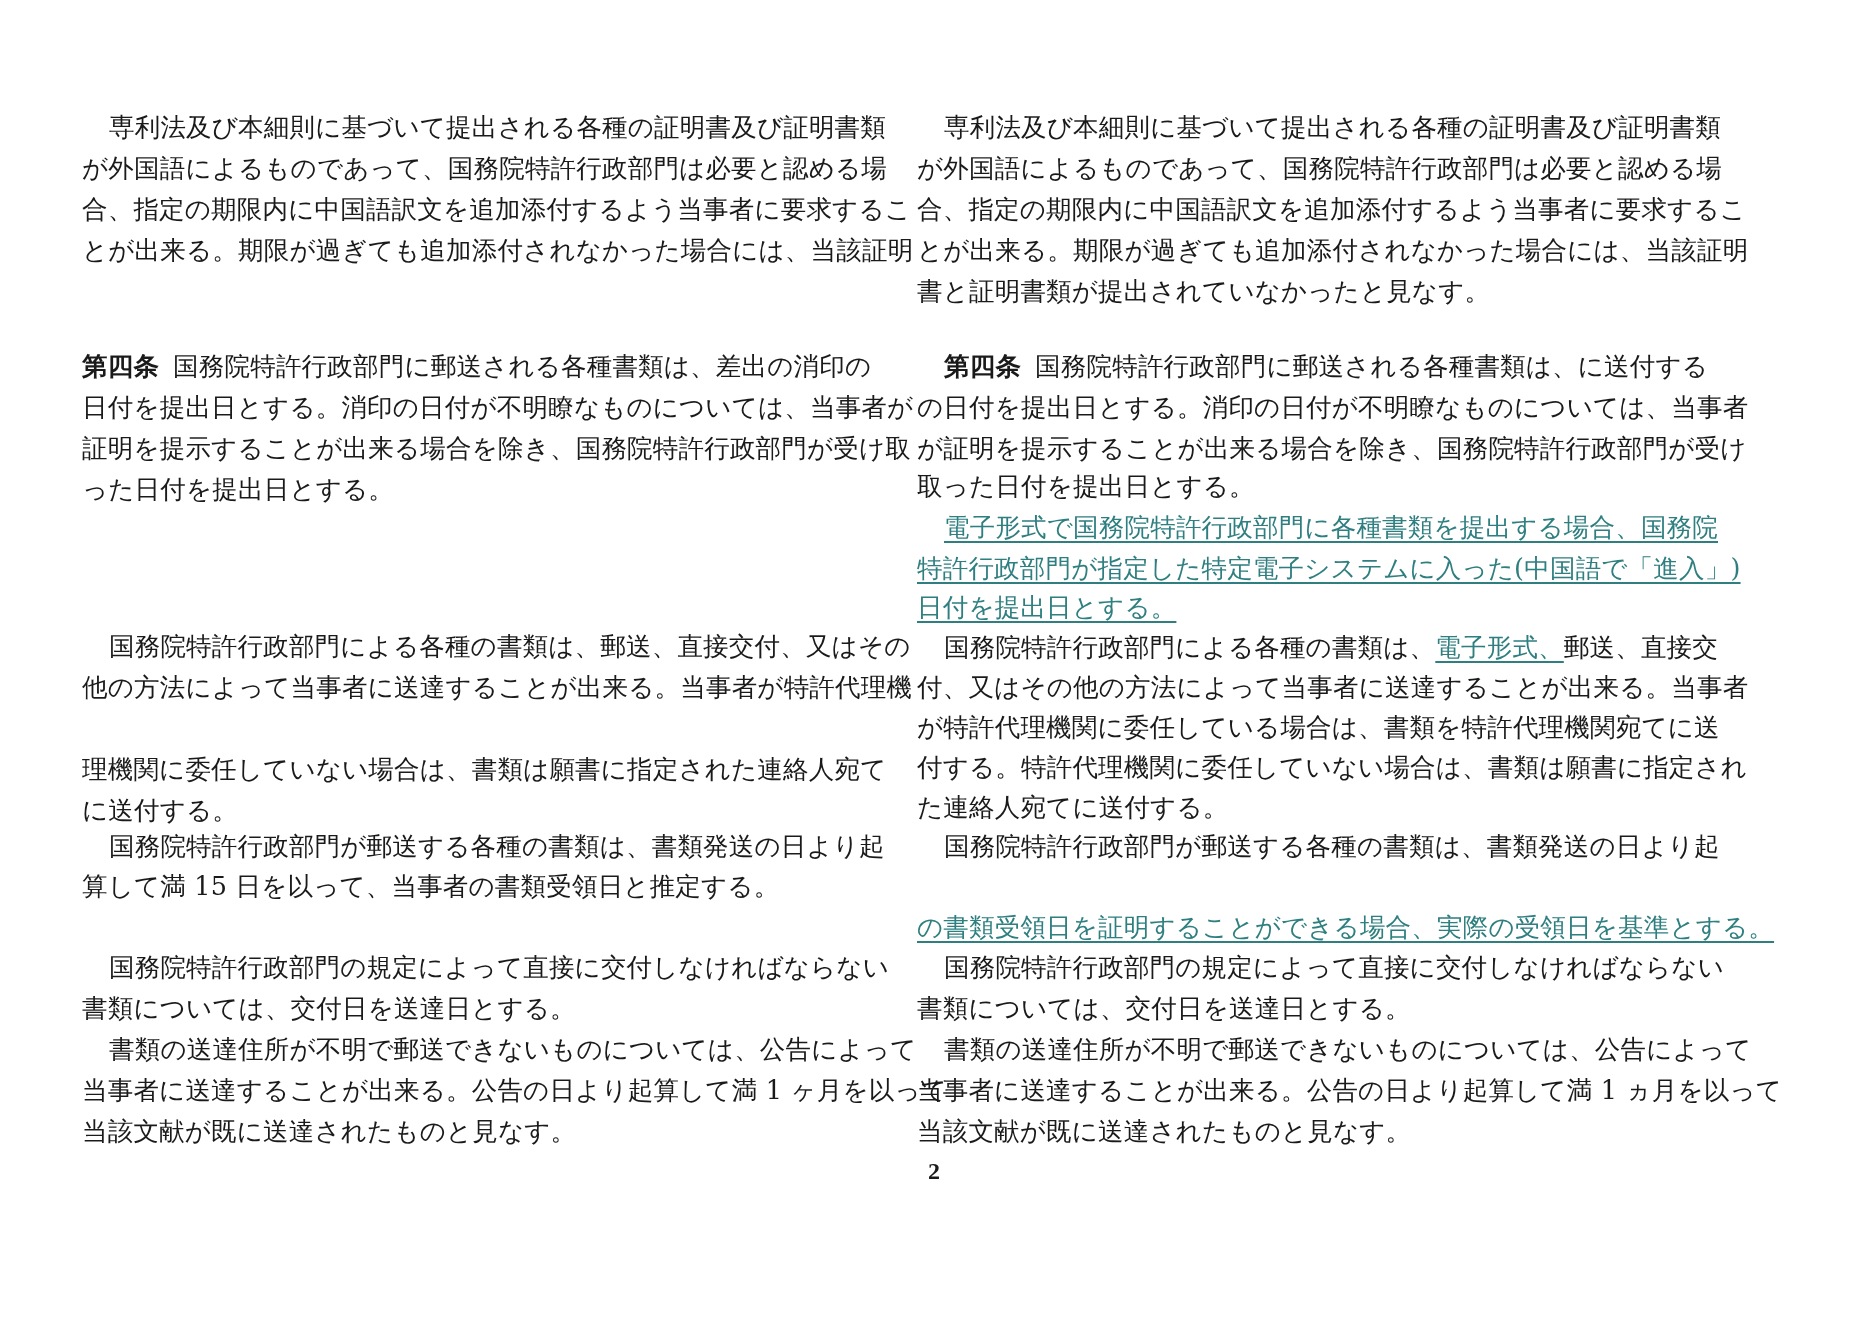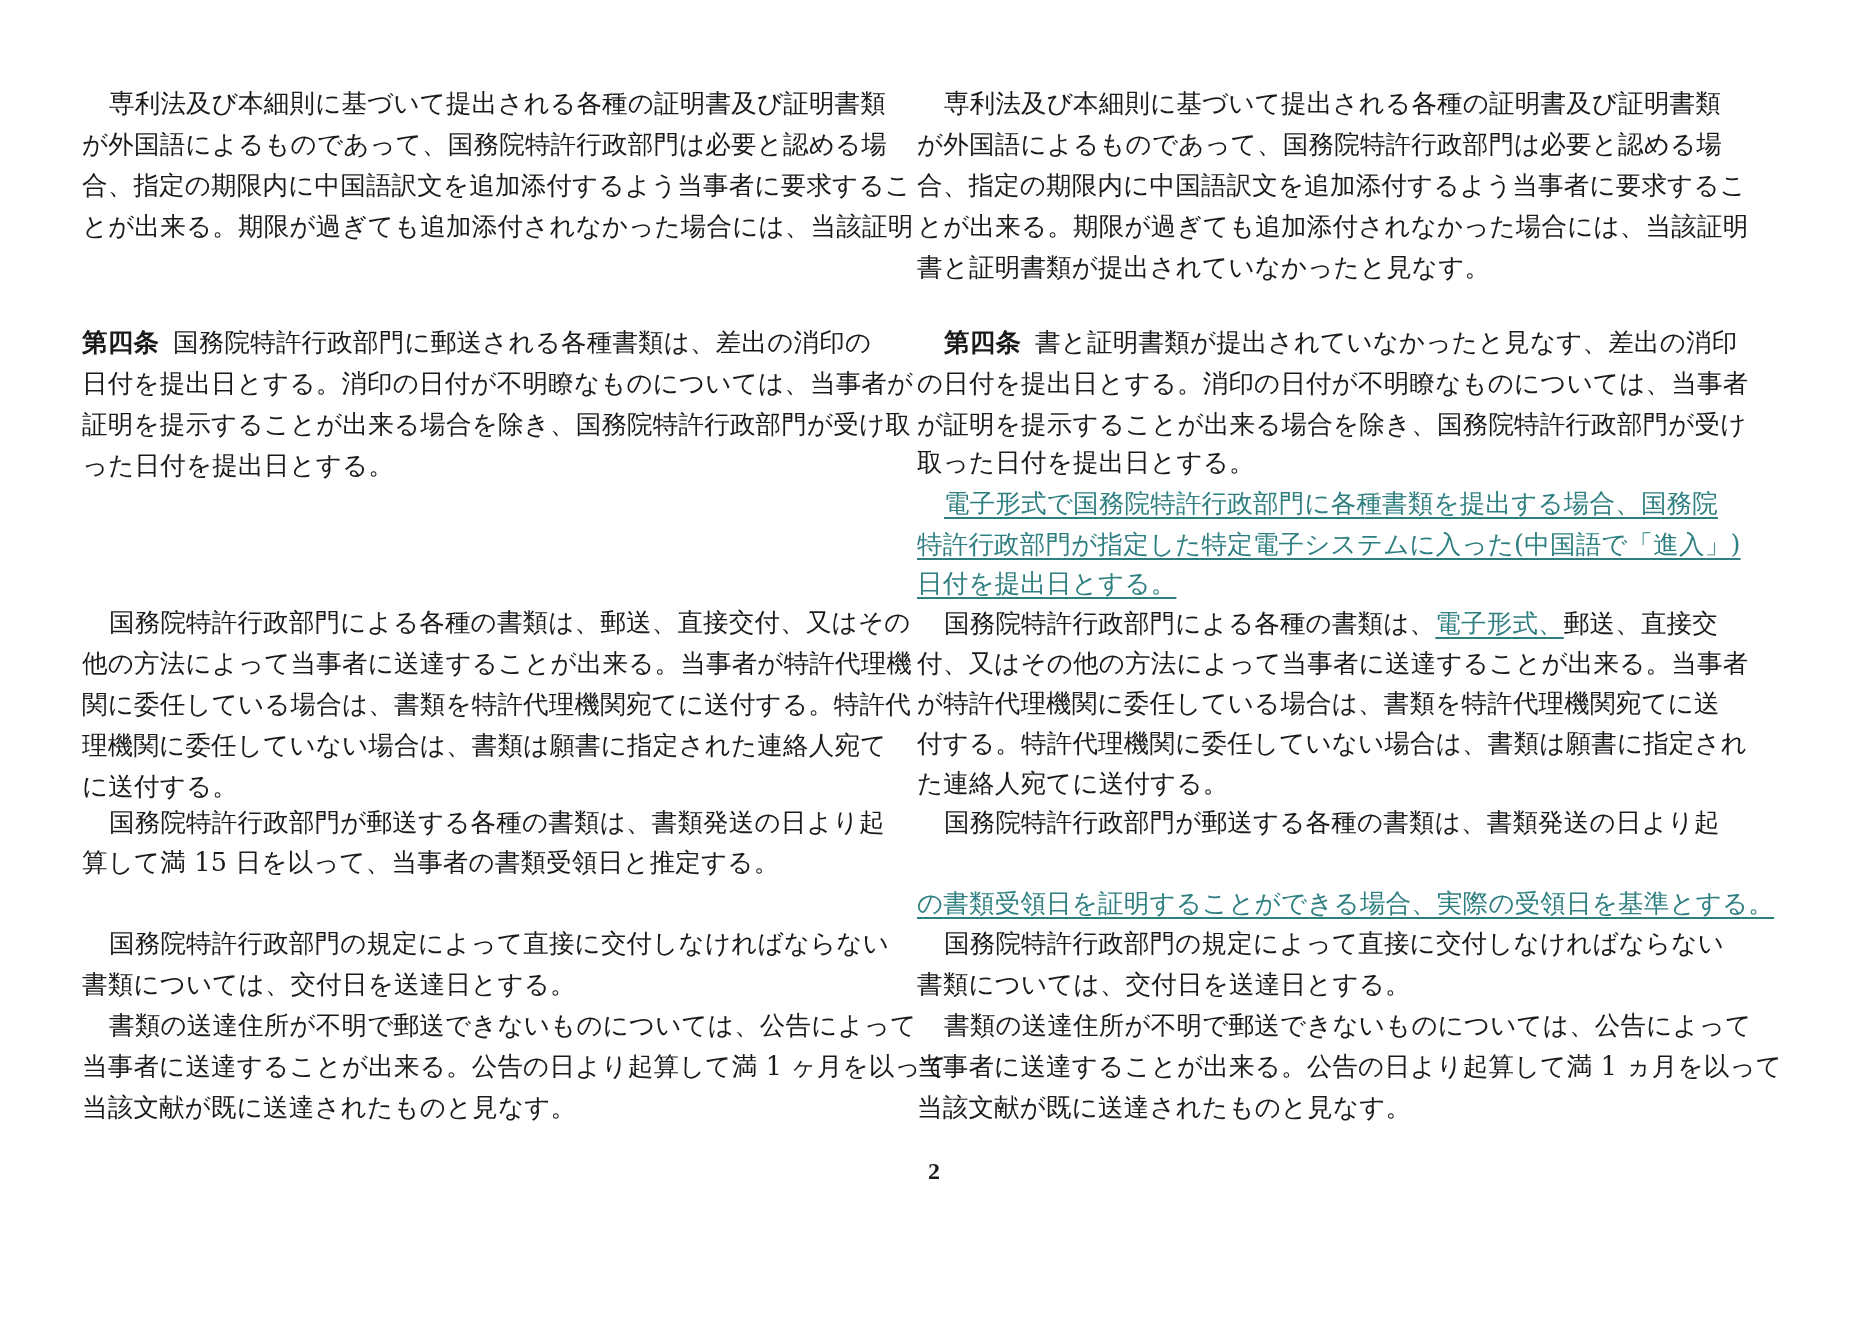--- a/index.html
+++ b/index.html
@@ -3,21 +3,21 @@
 <meta charset="utf-8">
 <style>
   html, body { margin: 0; padding: 0; background: #ffffff; }
   body { width: 1871px; height: 1323px; position: relative; overflow: hidden;
          font-family: "DejaVu Serif", "Liberation Serif", serif; color: #1a1a1a; }
   .page { position: absolute; left: 0; top: 0; width: 1871px; height: 1323px; background: #fff; }
   .column { position: absolute; top: 0; height: 1323px; }
   .col-left { left: 82px; width: 812px; }
   .col-right { left: 917px; width: 810px; }
   .line { position: absolute; left: 0; height: 40px; line-height: 40px; font-size: 25.5px;
-          white-space: nowrap; letter-spacing: 0.2px; }
+          white-space: nowrap; letter-spacing: 0.2px; margin-top: 24px; }
   .line.indent { padding-left: 27px; }
   .article-no { font-weight: bold; font-family: Liberation Mono, monospace; margin-right: 14px; }
   .amend { color: #2f7f80; text-decoration: underline; text-decoration-thickness: 2px; text-underline-offset: 5px; }
   .page-number { position: absolute; left: 928px; top: 1157px; font-size: 24px; font-weight: bold;
                  font-family: "Liberation Serif", serif; line-height: 28px; }
 </style>
 </head>
 <body>
 
 <div class="page">
@@ -30,21 +30,20 @@
 
     <div class="line" style="top:322px">
       <span class="article-no">第四条</span><span>国務院特許行政部門に郵送される各種書類は、差出の消印の</span>
     </div>
     <div class="line" style="top:363px">日付を提出日とする。消印の日付が不明瞭なものについては、当事者が</div>
     <div class="line" style="top:404px">証明を提示することが出来る場合を除き、国務院特許行政部門が受け取</div>
     <div class="line" style="top:445px">った日付を提出日とする。</div>
 
     <div class="line" style="top:643px">他の方法によって当事者に送達することが出来る。当事者が特許代理機</div>
     <div class="line indent" style="top:602px">国務院特許行政部門による各種の書類は、郵送、直接交付、又はその</div>
-    <div class="line" style="top:684px">関に委任している場合は、書類を特許代理機関宛てに送付する。特許代</div>
     <div class="line" style="top:725px">理機関に委任していない場合は、書類は願書に指定された連絡人宛て</div>
     <div class="line" style="top:766px">に送付する。</div>
 
     <div class="line indent" style="top:802px">国務院特許行政部門が郵送する各種の書類は、書類発送の日より起</div>
     <div class="line" style="top:842px">算して満 15 日を以って、当事者の書類受領日と推定する。</div>
 
     <div class="line indent" style="top:923px">国務院特許行政部門の規定によって直接に交付しなければならない</div>
     <div class="line" style="top:964px">書類については、交付日を送達日とする。</div>
     <div class="line indent" style="top:1005px">書類の送達住所が不明で郵送できないものについては、公告によって</div>
     <div class="line" style="top:1046px">当事者に送達することが出来る。公告の日より起算して満 1 ヶ月を以って</div>
@@ -52,21 +51,21 @@
   </div>
 
   <div class="column col-right">
     <div class="line indent" style="top:83px">専利法及び本細則に基づいて提出される各種の証明書及び証明書類</div>
     <div class="line" style="top:124px">が外国語によるものであって、国務院特許行政部門は必要と認める場</div>
     <div class="line" style="top:165px">合、指定の期限内に中国語訳文を追加添付するよう当事者に要求するこ</div>
     <div class="line" style="top:206px">とが出来る。期限が過ぎても追加添付されなかった場合には、当該証明</div>
     <div class="line" style="top:247px">書と証明書類が提出されていなかったと見なす。</div>
 
     <div class="line indent" style="top:322px">
-      <span class="article-no">第四条</span><span>書と証明書類が提出されていなかったと見なす、差出の消印</span>
+      <span class="article-no">第四条</span><span>国務院特許行政部門に郵送される各種書類は、に送付する</span>
     </div>
     <div class="line" style="top:363px">の日付を提出日とする。消印の日付が不明瞭なものについては、当事者</div>
     <div class="line" style="top:404px">が証明を提示することが出来る場合を除き、国務院特許行政部門が受け</div>
     <div class="line" style="top:442px">取った日付を提出日とする。</div>
 
     <div class="line indent" style="top:483px">
       <span class="amend">電子形式で国務院特許行政部門に各種書類を提出する場合、国務院</span>
     </div>
     <div class="line" style="top:524px">
       <span class="amend">特許行政部門が指定した特定電子システムに入った(中国語で「進入」)</span>

